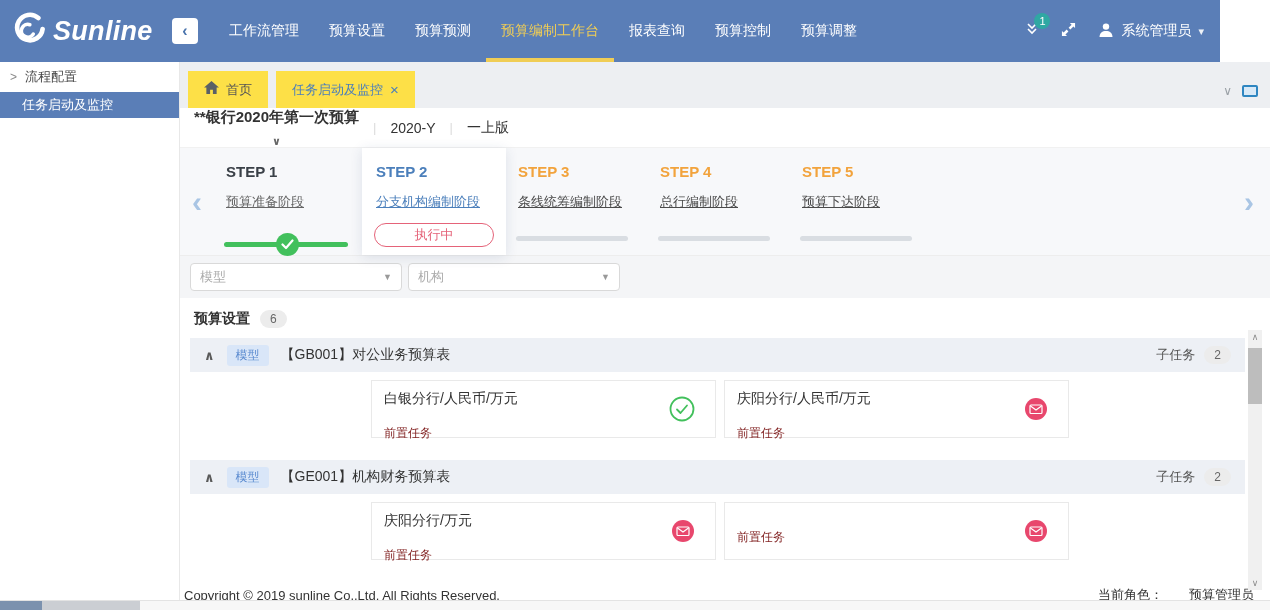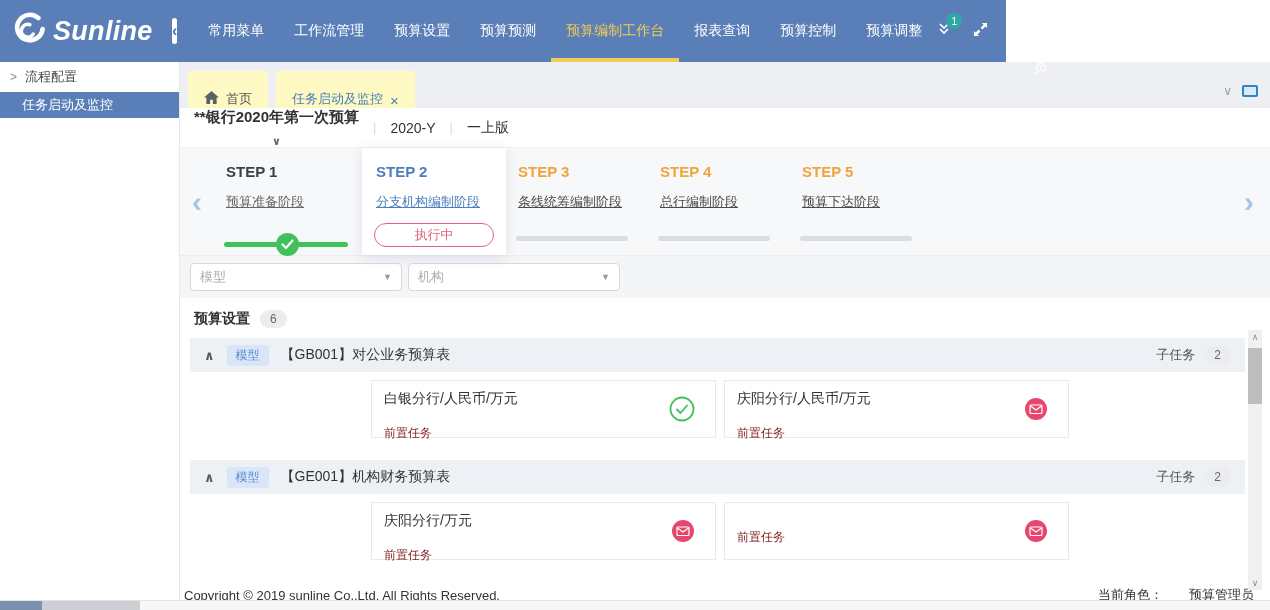--- a/index.html
+++ b/index.html
@@ -1,20 +1,20 @@
 <!DOCTYPE html>
 <html><head>
 <meta charset="utf-8">
 <style>
   * { margin:0; padding:0; box-sizing:border-box; }
   body { font-family:"Liberation Sans","DejaVu Sans",sans-serif; background:#fff; }
   .app { position:relative; width:1270px; height:610px; background:#fff; overflow:hidden; }
 
   
-  .navbar { position:absolute; top:0; left:0; width:1006px; height:62px; background:#5a7eb7; display:flex; align-items:stretch; color:#fff; z-index:5; }
+  .navbar { position:absolute; top:0; left:0; width:1220px; height:62px; background:#5a7eb7; display:flex; align-items:stretch; color:#fff; z-index:5; }
   .logo { display:flex; align-items:center; gap:7px; padding:0 16px 0 12px; min-width:172px; }
   .logo-text { font-size:27px; font-weight:bold; font-style:italic; letter-spacing:.3px; }
   .collapse-btn { width:26px; height:26px; background:#fff; border-radius:4px; color:#4a74ad; display:flex; align-items:center; justify-content:center; font-weight:bold; align-self:center; margin-right:16px; font-size:16px; cursor:pointer; line-height:1; }
   .nav-menu { display:flex; align-items:stretch; }
   .nav-item { display:flex; align-items:center; padding:4px 15px 0 15px; font-size:14px; color:#fff; border-bottom:4px solid transparent; cursor:pointer; white-space:nowrap; }
   .nav-item.active { color:#f0cd55; border-bottom-color:#f0cd55; }
   .nav-right { margin-left:auto; display:flex; align-items:center; gap:22px; padding-right:16px; }
   .icon-wrap { position:relative; display:flex; align-items:center; cursor:pointer; }
   .notif-badge { position:absolute; top:-9px; right:-11px; min-width:16px; height:16px; border-radius:8px; background:#2fa8a3; color:#fff; font-size:11px; display:flex; align-items:center; justify-content:center; padding:0 4px; }
   .user-area { display:flex; align-items:center; gap:7px; cursor:pointer; font-size:14px; }
@@ -24,21 +24,21 @@
   .sidebar { position:absolute; top:62px; left:0; width:180px; height:538px; background:#fff; border-right:1px solid #e8e8e8; font-size:13px; color:#4a4a4a; }
   .side-item { display:flex; align-items:center; gap:8px; height:30px; padding-left:10px; cursor:pointer; }
   .side-item .arrow { color:#8a8a8a; font-size:12px; }
   .side-item.selected { background:#5a7eb7; color:#fff; padding-left:22px; height:26px; }
 
   
   .main { position:absolute; top:62px; left:180px; width:1090px; height:548px; display:flex; flex-direction:column; }
 
   
   .tabbar { height:46px; background:#edeff2; display:flex; align-items:flex-end; padding:0 8px; }
-  .tab { height:37px; background:#fef9c3; display:flex; align-items:flex-end; gap:7px; padding:0 16px; font-size:13px; color:#555; margin-right:8px; cursor:pointer; }
+  .tab { height:37px; background:#fde047; display:flex; align-items:center; gap:7px; padding:0 16px; font-size:13px; color:#555; margin-right:8px; cursor:pointer; }
   .tab.active { color:#4a7ebb; }
   .tab-close { color:#4a7ebb; font-size:15px; cursor:pointer; line-height:1; }
   .tabbar-right { margin-left:auto; display:flex; align-items:center; gap:10px; padding:0 4px 10px 0; }
   .tab-collapse { color:#9aa0a6; font-size:12px; cursor:pointer; }
   .win-icon { width:16px; height:12px; border:2px solid #2e86c1; background:#d8e9f7; border-radius:2px; cursor:pointer; }
 
   
   .contextbar { height:40px; background:#fff; display:flex; align-items:center; padding-left:14px; gap:14px; font-size:14px; color:#333; border-bottom:1px solid #f1f1f1; }
   .ctx-name { font-size:15px; font-weight:bold; display:flex; align-items:center; gap:8px; cursor:pointer;flex-direction:column; }
   .ctx-caret { font-size:11px; color:#666; }
@@ -110,21 +110,20 @@
           <path d="M31 7 A15 15 0 1 0 36 20" fill="none" stroke="#fff" stroke-width="5.5" stroke-linecap="round"></path>
           <path d="M21 15 A7.5 7.5 0 1 0 25 26" fill="none" stroke="#fff" stroke-width="4.2" stroke-linecap="round"></path>
         </svg>
       </span>
       <span class="logo-text">Sunline</span>
     </div>
     <div class="collapse-btn">
       <span>‹</span>
     </div>
     <nav class="nav-menu">
-      <div class="nav-item">常用菜单</div>
       <div class="nav-item">工作流管理</div>
       <div class="nav-item">预算设置</div>
       <div class="nav-item">预算预测</div>
       <div class="nav-item active">预算编制工作台</div>
       <div class="nav-item">报表查询</div>
       <div class="nav-item">预算控制</div>
       <div class="nav-item">预算调整</div>
     </nav>
     <div class="nav-right">
       <div class="icon-wrap">

